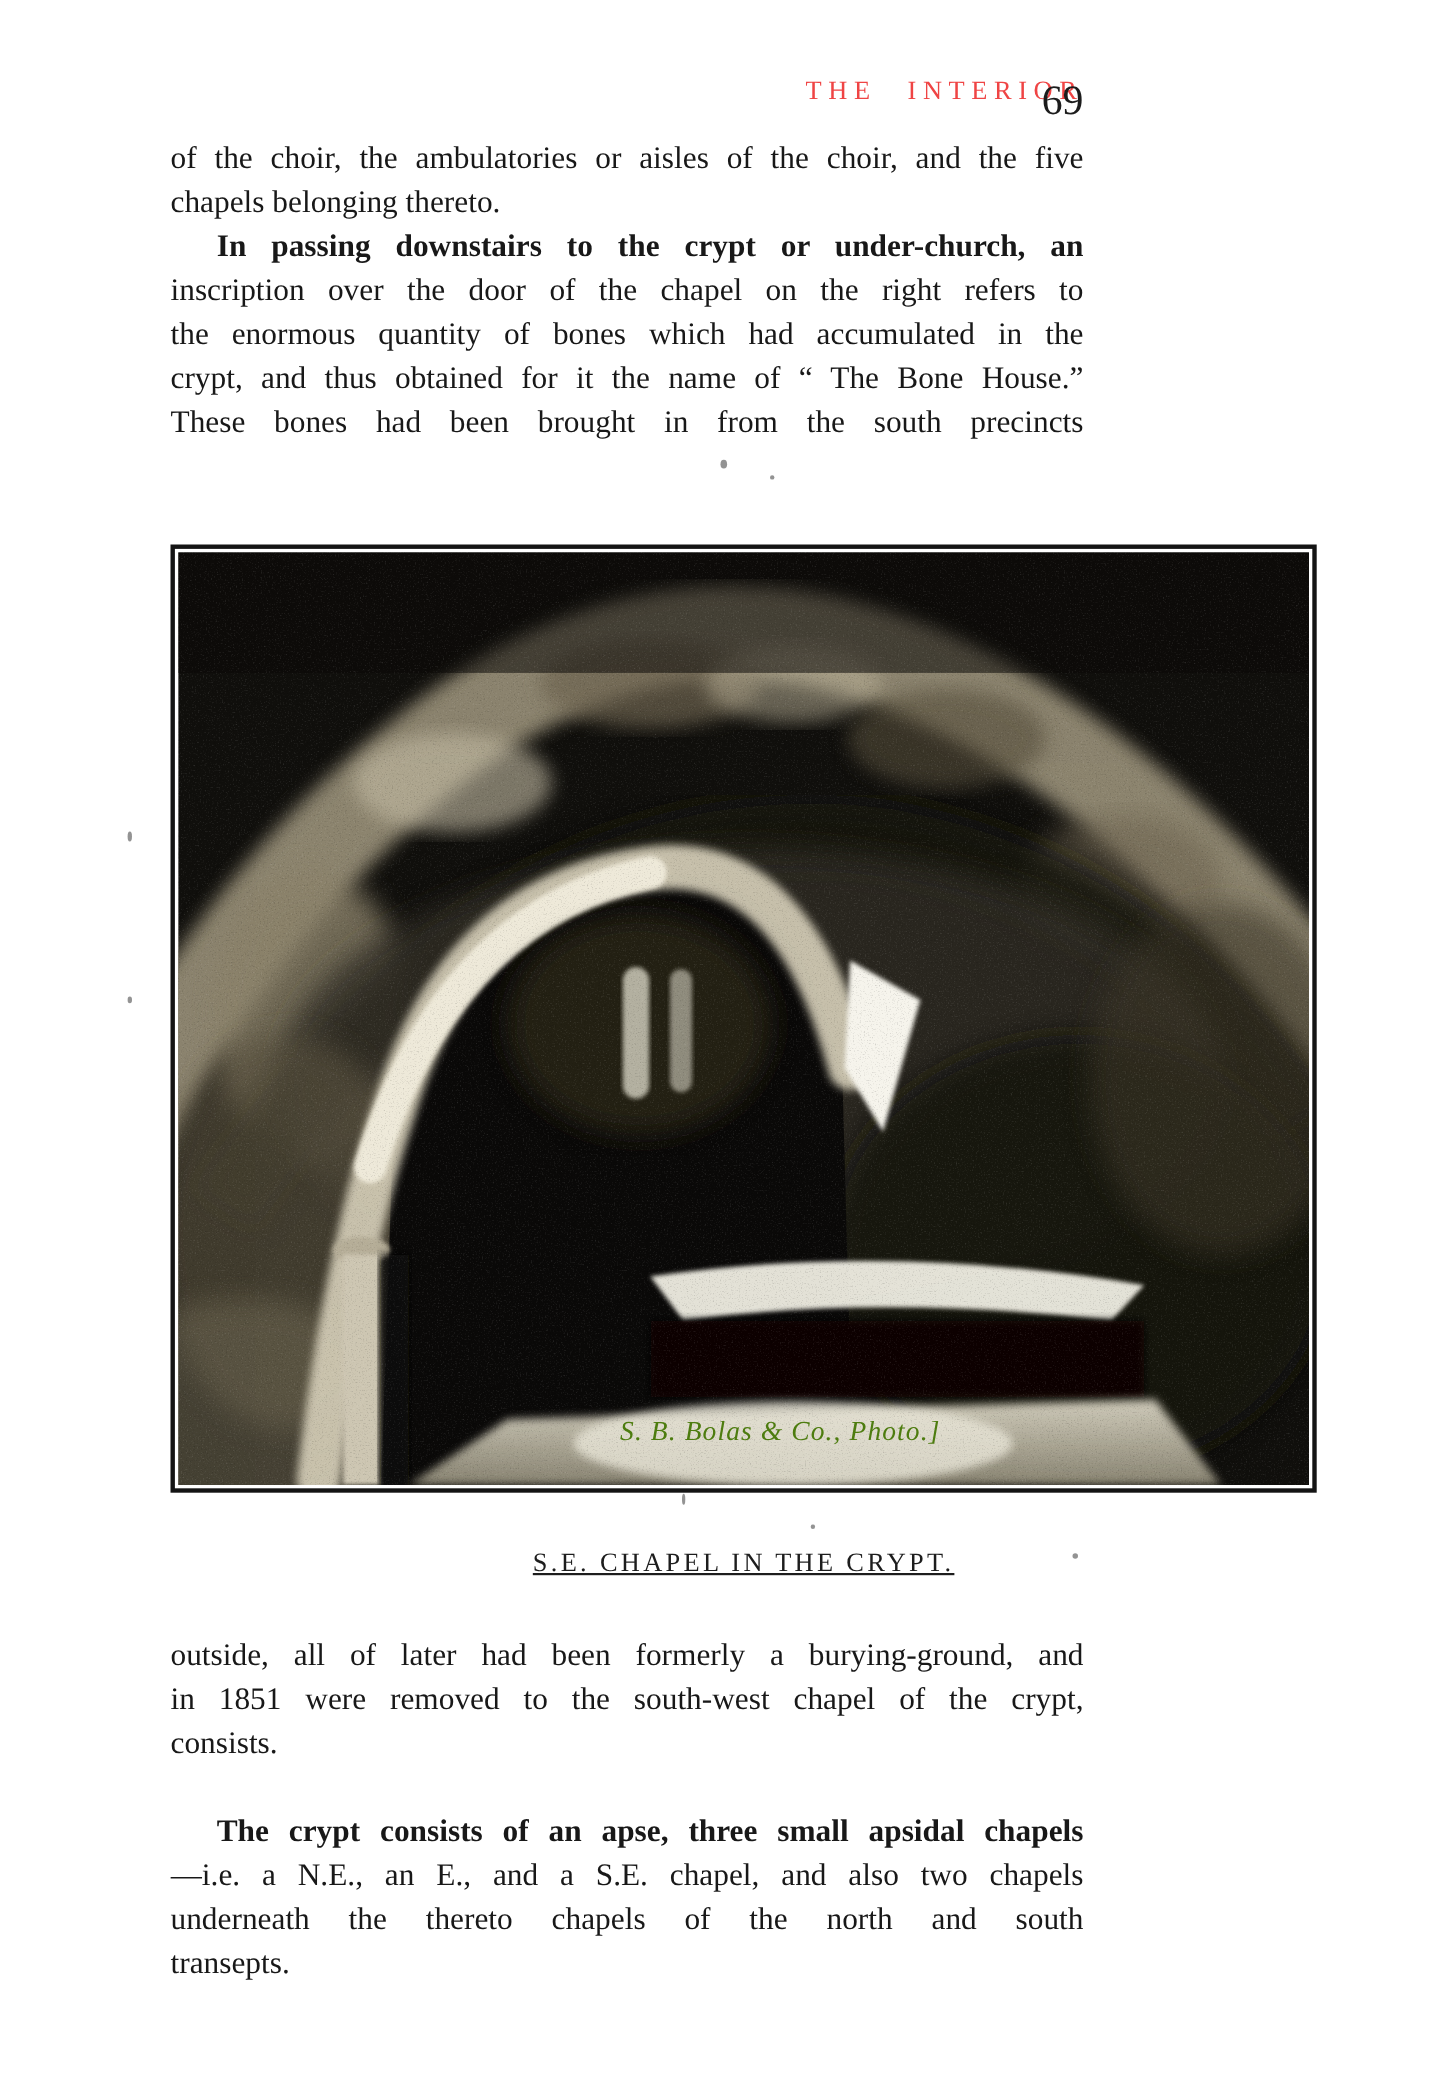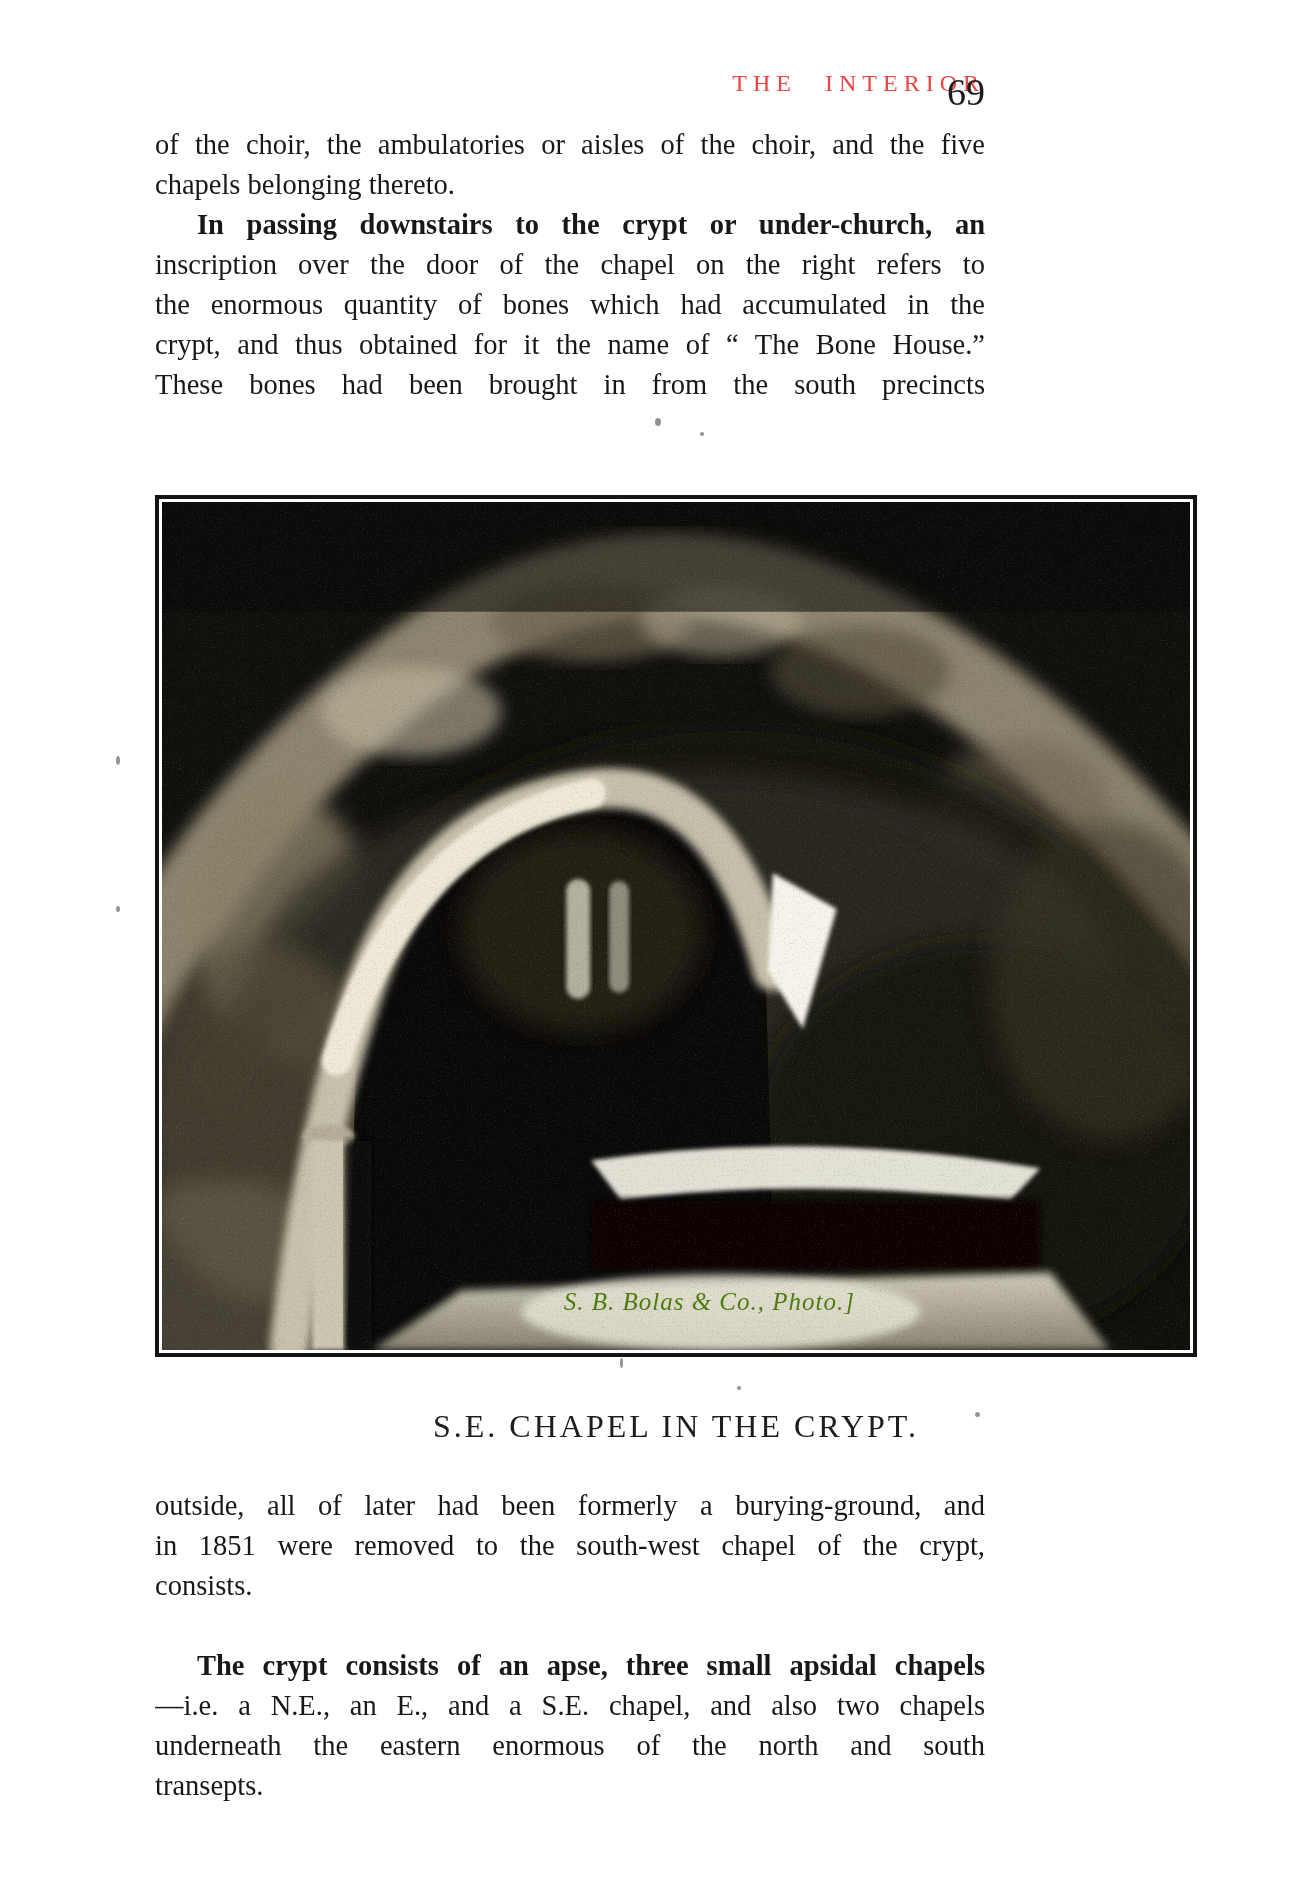--- a/index.html
+++ b/index.html
@@ -53,23 +53,24 @@
     left:155px;top:1288px;width:700px;
     font-style:italic;
     font-size:25px;
     letter-spacing:1px;
     color:#4d7c0f;
     text-align:right;
   }
   .caption{
     left:155px;top:1408px;width:1042px;
     text-align:center;
-    font-size:32px;
+    font-size:24px;
     letter-spacing:3px;
     color:#1d1d1d;
+    text-decoration:underline;
   }
   
   .speck{background:#3a3a3a;border-radius:50%;opacity:.55;}
 </style>
 </head>
 <body>
 
 <div class="abs running-head">THE INTERIOR</div>
 <div class="abs pagenum">69</div>
 
@@ -166,21 +167,21 @@
 
 <div class="abs para" style="top:1486px">
   <div class="line j">outside, all of later had been formerly a burying-ground, and</div>
   <div class="line j">in 1851 were removed to the south-west chapel of the crypt,</div>
   <div class="line">consists.</div>
 </div>
 
 <div class="abs para" style="top:1646px">
   <div class="line j indent">The crypt consists of an apse, three small apsidal chapels</div>
   <div class="line j">—i.e. a N.E., an E., and a S.E. chapel, and also two chapels</div>
-  <div class="line j">underneath the eastern enormous of the north and south</div>
+  <div class="line j">underneath the thereto chapels of the north and south</div>
   <div class="line">transepts.</div>
 </div>
 
 <div class="abs speck" style="left:116px;top:756px;width:4px;height:9px"></div>
 <div class="abs speck" style="left:116px;top:906px;width:4px;height:6px"></div>
 <div class="abs speck" style="left:655px;top:418px;width:6px;height:8px"></div>
 <div class="abs speck" style="left:700px;top:432px;width:4px;height:4px"></div>
 <div class="abs speck" style="left:620px;top:1358px;width:3px;height:10px"></div>
 <div class="abs speck" style="left:737px;top:1386px;width:4px;height:4px"></div>
 <div class="abs speck" style="left:975px;top:1412px;width:5px;height:5px"></div>

